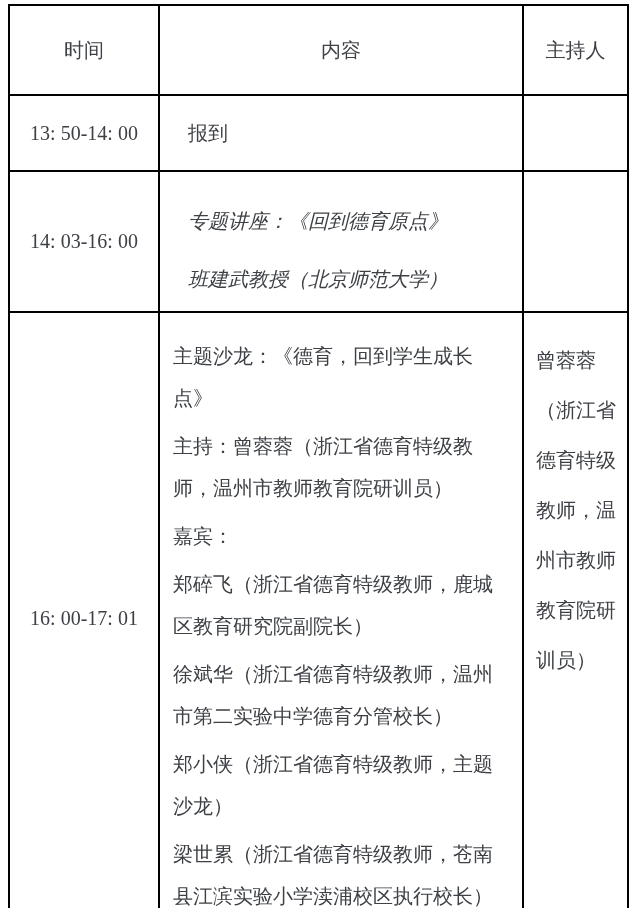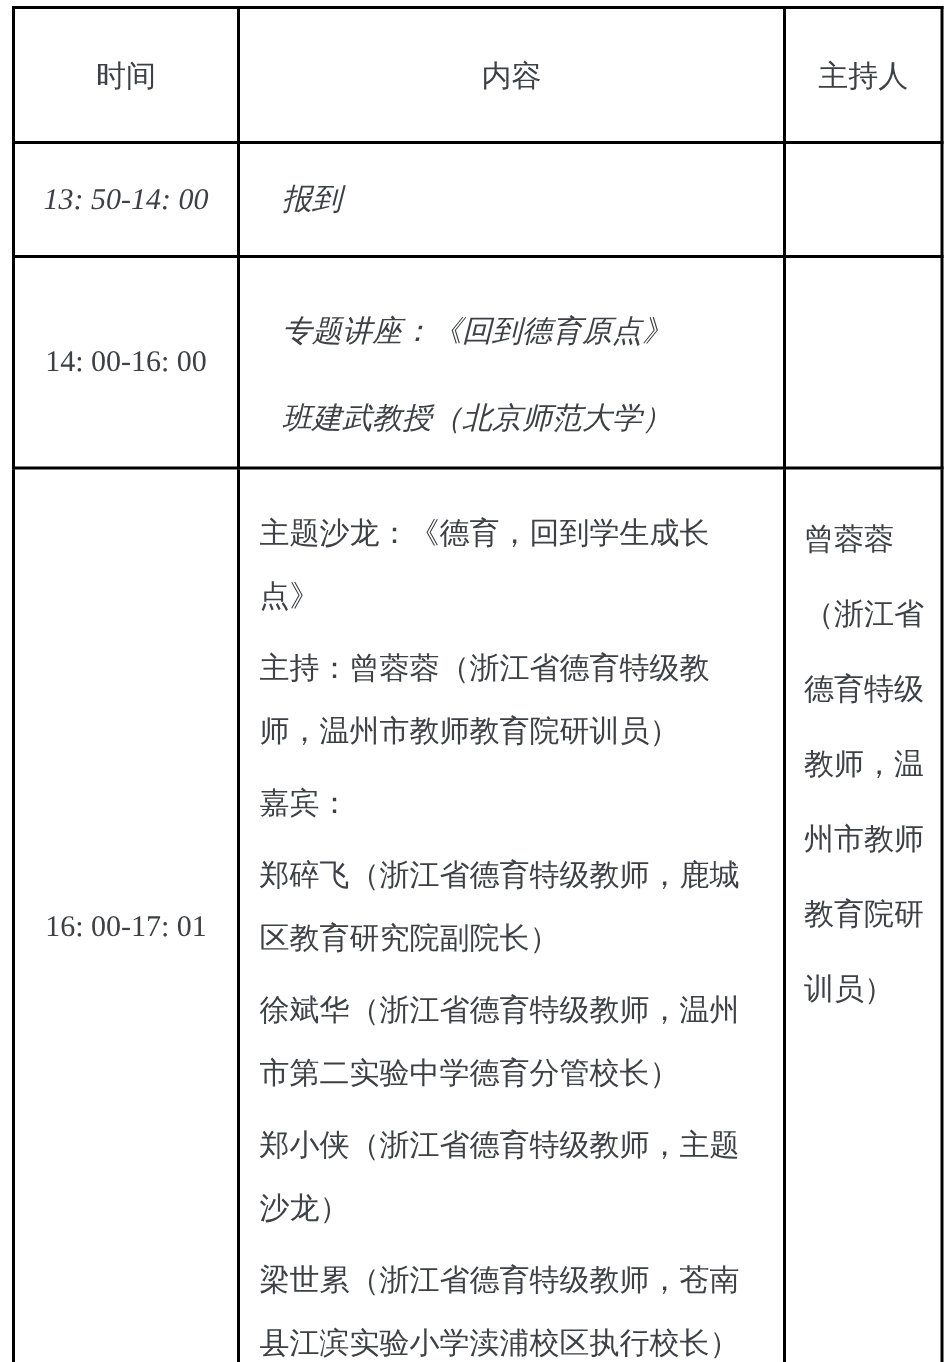--- a/index.html
+++ b/index.html
@@ -21,21 +21,21 @@
   }
   col.c-time { width: 150px; }
   col.c-content { width: 364px; }
   col.c-host { width: 105px; }
   th, td {
     border: 2px solid #000000;
     padding: 0;
     font-weight: normal;
   }
   tr.r-header { height: 90px; }
-  tr.r-1 { height: 76px; font-style: italic; }
+  tr.r-1 { height: 76px; }
   tr.r-2 { height: 141px; }
   tr.r-3 { height: 607px; }
   tr.r-3 th, tr.r-3 td { border-bottom: 2px solid #b9c2c9; }
   th {
     text-align: center;
     vertical-align: middle;
   }
   td.time {
     text-align: center;
     vertical-align: middle;
@@ -91,21 +91,21 @@
     <tr class="r-1">
       <td class="time">13: 50-14: 00</td>
       <td class="content">
         <p>报到</p>
       </td>
       <td class="host">
         <p></p>
       </td>
     </tr>
     <tr class="r-2">
-      <td class="time">14: 00-16: 00</td>
+      <td class="time">14: 03-16: 00</td>
       <td class="content">
         <p>专题讲座：《回到德育原点》</p>
         <p>班建武教授（北京师范大学）</p>
       </td>
       <td class="host">
         <p></p>
       </td>
     </tr>
     <tr class="r-3">
       <td class="time">16: 00-17: 01</td>

